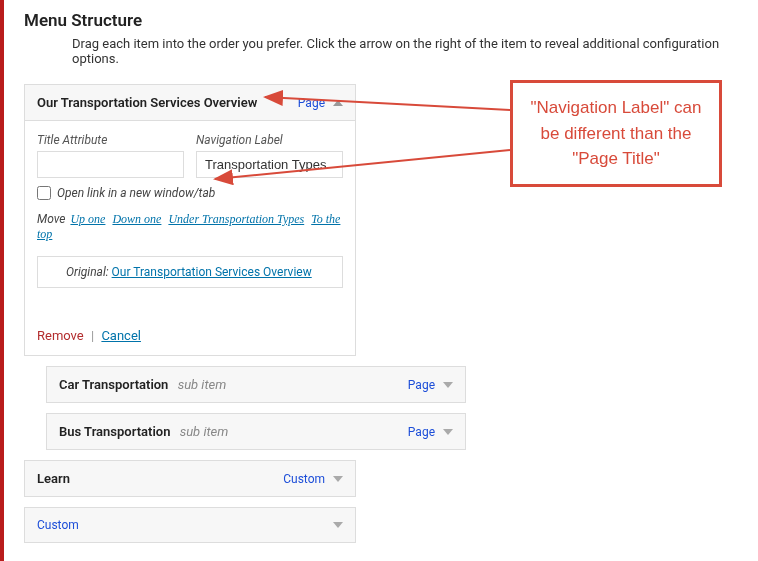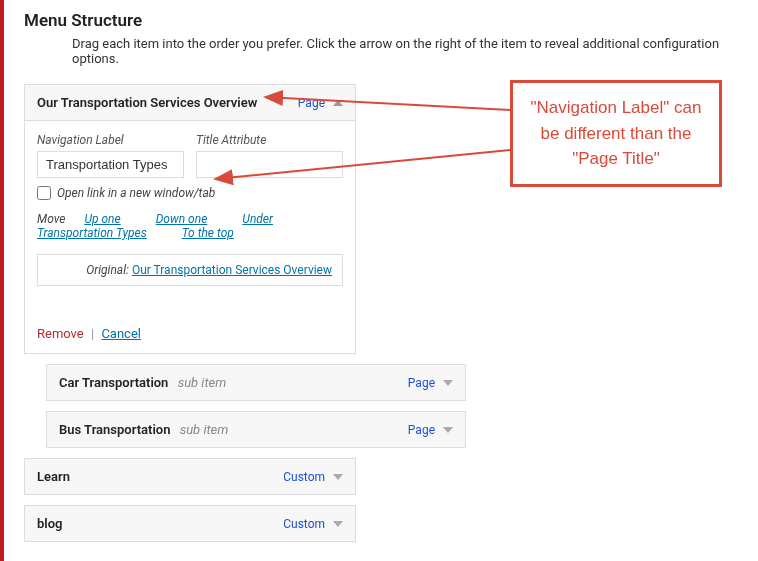--- a/index.html
+++ b/index.html
@@ -129,28 +129,28 @@
       margin-bottom: 14px;
     }
     .move-row .move-label {
       font-style: italic;
       color: #444;
     }
     .move-row a {
       color: #0073aa;
       text-decoration: underline;
       font-style: italic;
-      margin: 0 16px;
+      margin: 0 2px;
+      font-family: Liberation Serif, serif;
     }
     .original-box {
       border: 1px solid #ddd;
-      padding: 8px 10px;
+      padding: 8px 28px;
       margin-bottom: 14px;
       font-size: 12px;
-      text-align: right;
     }
     .original-box .orig-label {
       font-style: italic;
       color: #444;
     }
     .original-box a {
       color: #0073aa;
       text-decoration: underline;
     }
     .action-row {
@@ -201,26 +201,26 @@
 
   <div class="menu-item">
     <div class="menu-item-header">
       <span class="menu-item-title">Our Transportation Services Overview</span>
       <span class="menu-item-type">Page</span>
       <span class="triangle triangle-up"></span>
     </div>
     <div class="menu-item-body">
       <div class="field-row">
         <div class="field-group">
+          <span class="field-label">Title Attribute</span>
+          <input type="text" value="" style="">
+        </div>
+        <div class="field-group">
           <span class="field-label">Navigation Label</span>
           <input type="text" value="Transportation Types" style="">
-        </div>
-        <div class="field-group">
-          <span class="field-label">Title Attribute</span>
-          <input type="text" value="" style="">
         </div>
       </div>
       <div class="checkbox-row">
         <input type="checkbox" style="">
         <label>Open link in a new window/tab</label>
       </div>
       <div class="move-row">
         <span class="move-label">Move</span>
         <a href="#">Up one</a>
         <a href="#">Down one</a>
@@ -264,21 +264,20 @@
   <div class="menu-item">
     <div class="menu-item-header">
       <span class="menu-item-title">Learn</span>
       <span class="menu-item-type">Custom</span>
       <span class="triangle triangle-down"></span>
     </div>
   </div>
 
   <div class="menu-item">
     <div class="menu-item-header">
-      <span class="menu-item-title">blog</span>
       <span class="menu-item-type">Custom</span>
       <span class="triangle triangle-down"></span>
     </div>
   </div>
 </div>
 
 <div class="callout">"Navigation Label" can be different than the "Page Title"</div>
 
 <svg class="arrows-svg" width="758" height="561">
   <defs>

